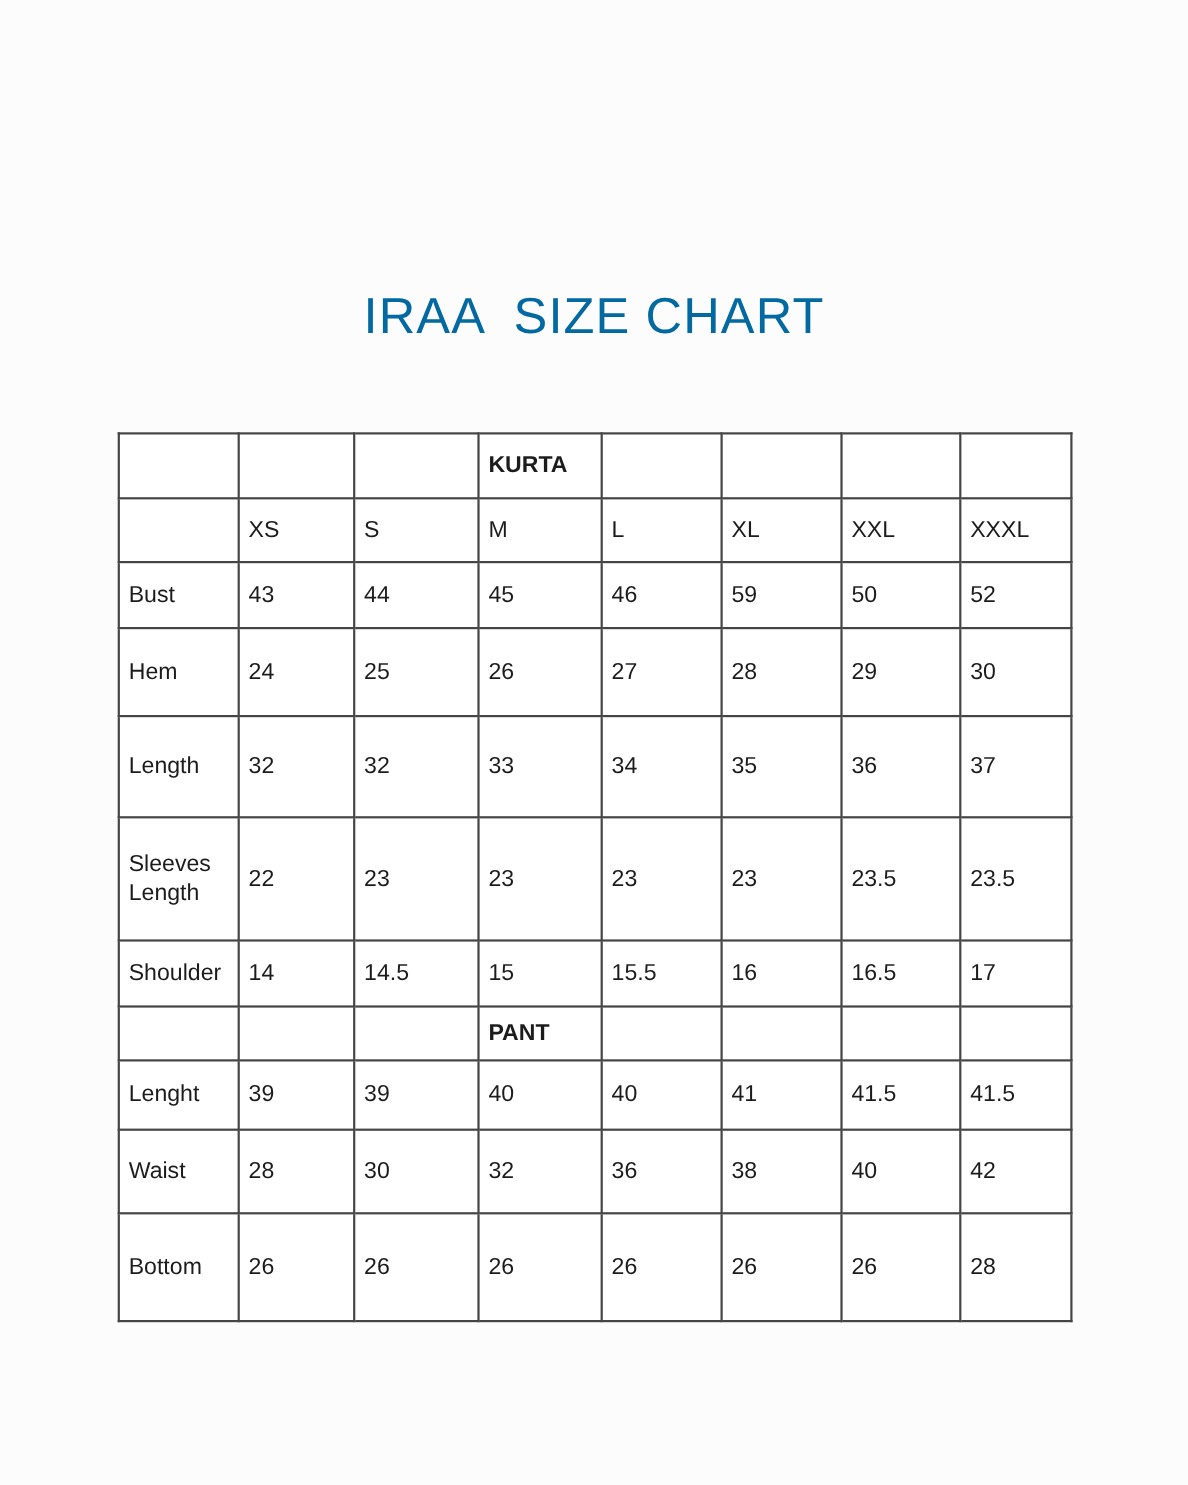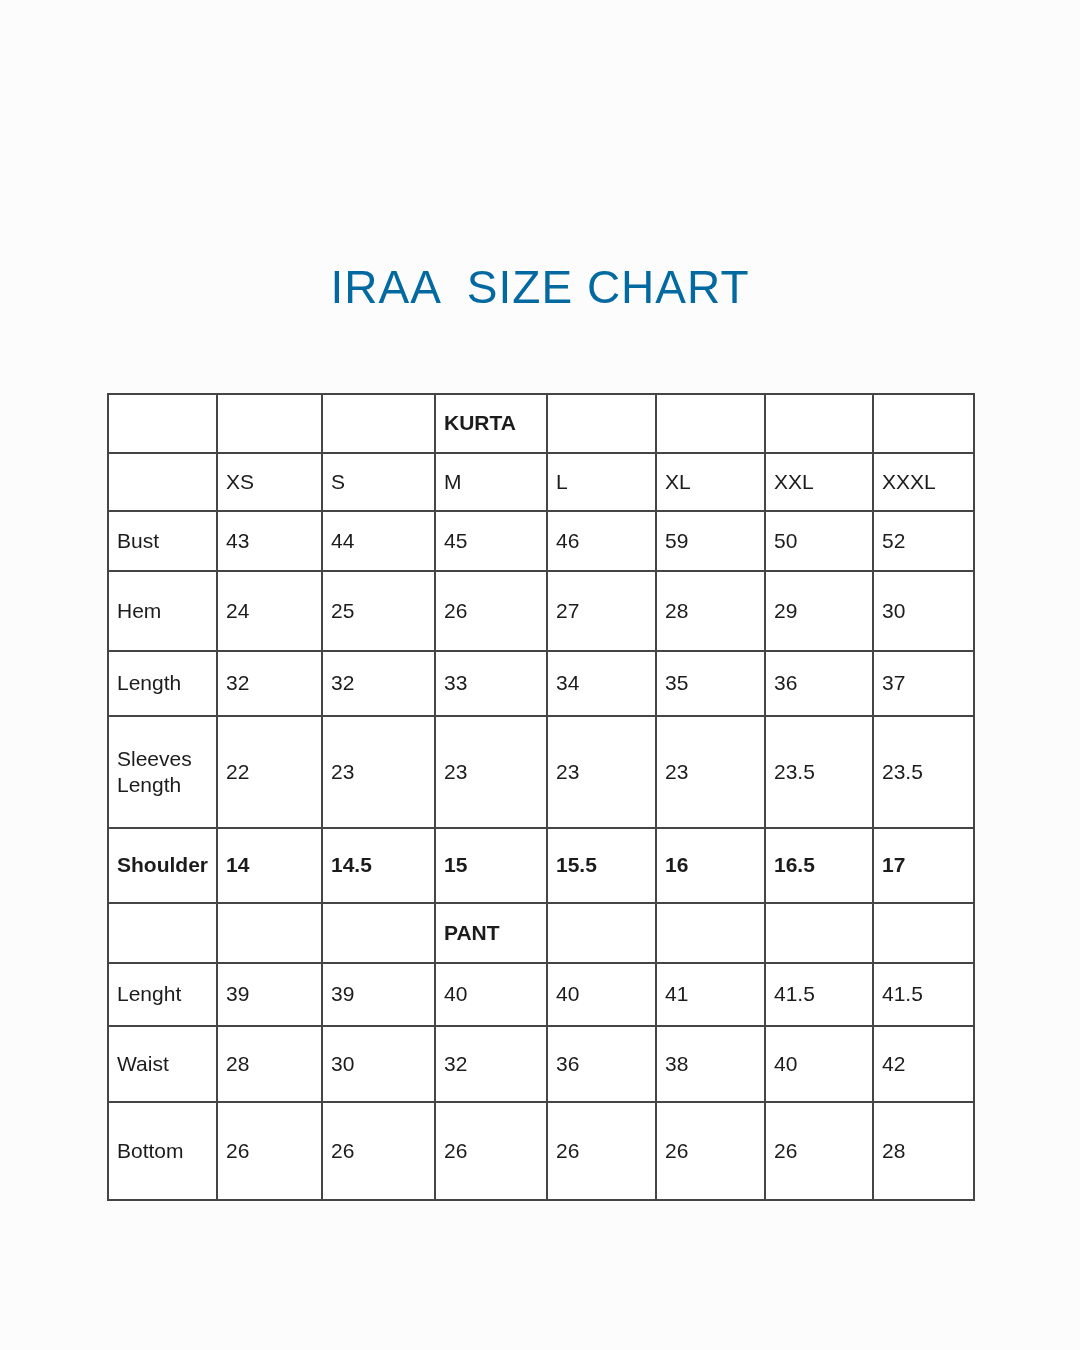--- a/index.html
+++ b/index.html
@@ -48,24 +48,24 @@
   td.section {
     font-weight: 700;
     color: #0d0d0d;
     border-radius: 28px;
   }
   
   tr.r0  { height: 59px; }
   tr.r1  { height: 58px; padding-left: 18px; }
   tr.r2  { height: 60px; }
   tr.r3  { height: 80px; margin-top: 40px; }
-  tr.r4  { height: 65px; }
+  tr.r4  { height: 92px; }
   tr.r5  { height: 112px; }
-  tr.r6  { height: 75px; font-weight: bold; }
-  tr.r7  { height: 60px; margin-top: 24px; }
+  tr.r6  { height: 60px; }
+  tr.r7  { height: 49px; margin-top: 24px; }
   tr.r8  { height: 63px; }
   tr.r9  { height: 76px; }
   tr.r10 { height: 98px; }
 </style>
 </head>
 <body>
 
 <div class="title">IRAA  SIZE CHART</div>
 
 <table class="size-chart">

